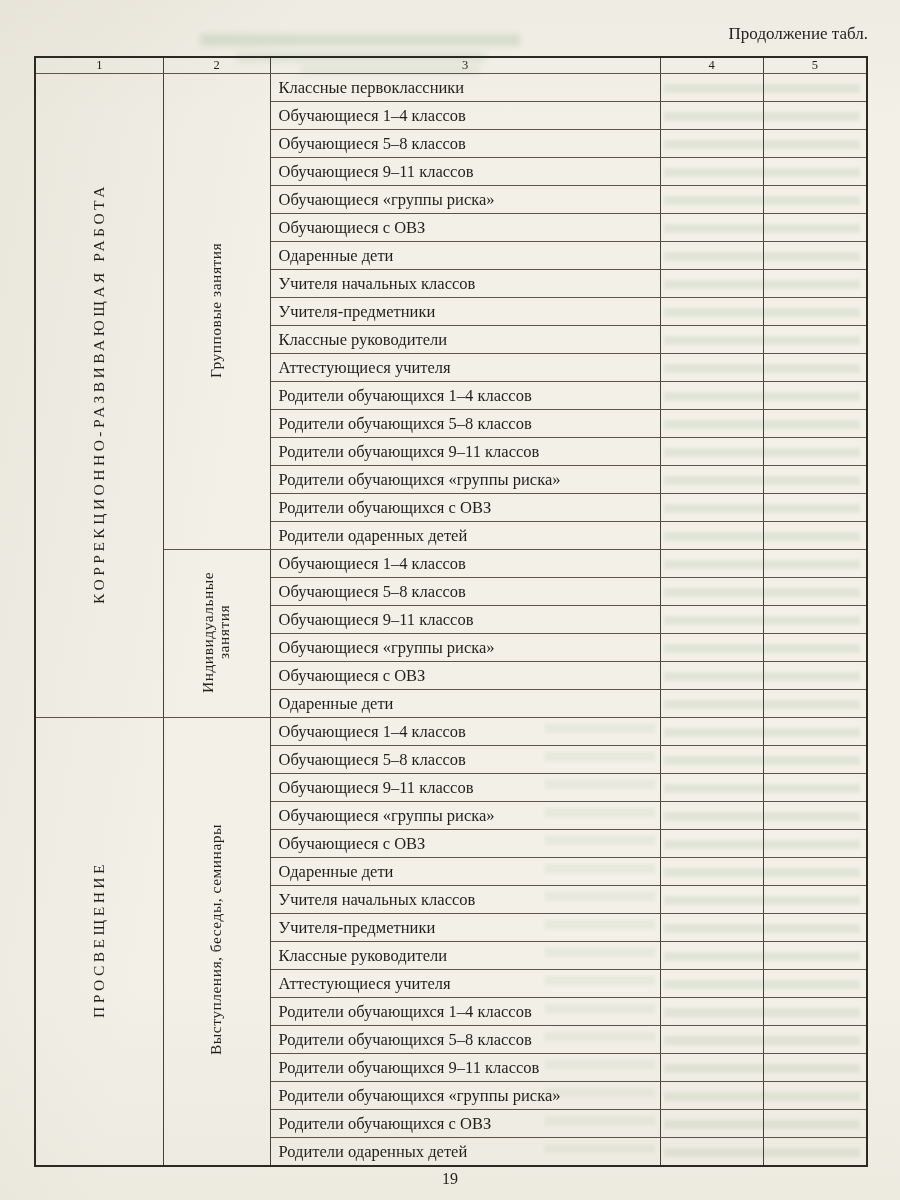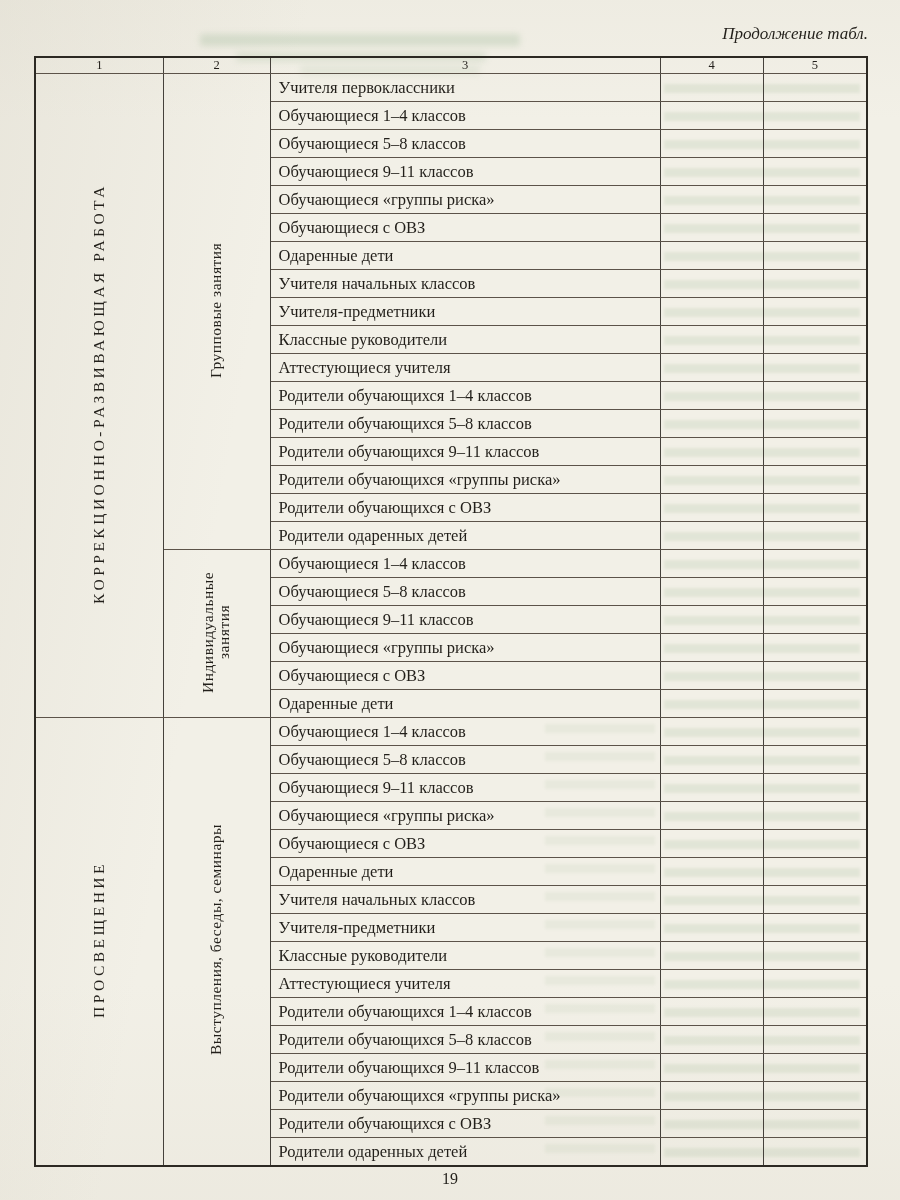--- a/index.html
+++ b/index.html
@@ -13,21 +13,21 @@
   }
   .paper-tint {
     position: absolute; inset: 0; pointer-events: none;
     background:
       linear-gradient(100deg, rgba(210,205,190,.28), rgba(255,255,255,0) 28%),
       linear-gradient(0deg, rgba(218,213,198,.22), rgba(255,255,255,0) 18%),
       linear-gradient(180deg, rgba(222,218,204,.18), rgba(255,255,255,0) 10%);
   }
   .continuation {
     position: absolute; top: 24px; right: 32px;
-    font-style: italic; font-size: 17px; text-align: right;
+    font-size: 17px; text-align: right;
   }
   table.doc {
     position: absolute; left: 34px; top: 56px; width: 832px;
     border-collapse: collapse; table-layout: fixed;
     border: 2px solid var(--frame, #2c2923);
   }
   .doc th, .doc td {
     border: 1px solid var(--line-h, #5c5349);
     border-left-color: var(--line-v, #45413b);
     border-right-color: var(--line-v, #45413b);
@@ -97,21 +97,21 @@
       <th>2</th>
       <th>3</th>
       <th>4</th>
       <th>5</th>
     </tr>
   </thead>
   <tbody id="table-body">
       <tr>
         <td class="c1" rowspan="23"><div class="vtext cat" style="height: 604px;">КОРРЕКЦИОННО-РАЗВИВАЮЩАЯ РАБОТА</div></td>
         <td class="c2" rowspan="17"><div class="vtext form" style="height: 460px;">Групповые занятия</div></td>
-        <td class="c3"><span>Учителя первоклассники</span></td>
+        <td class="c3"><span>Классные первоклассники</span></td>
         <td class="c4"></td>
         <td class="c5"></td>
       </tr>
       <tr>
         <td class="c3"><span>Обучающиеся 1–4 классов</span></td>
         <td class="c4"></td>
         <td class="c5"></td>
       </tr>
       <tr>
         <td class="c3"><span>Обучающиеся 5–8 классов</span></td>

